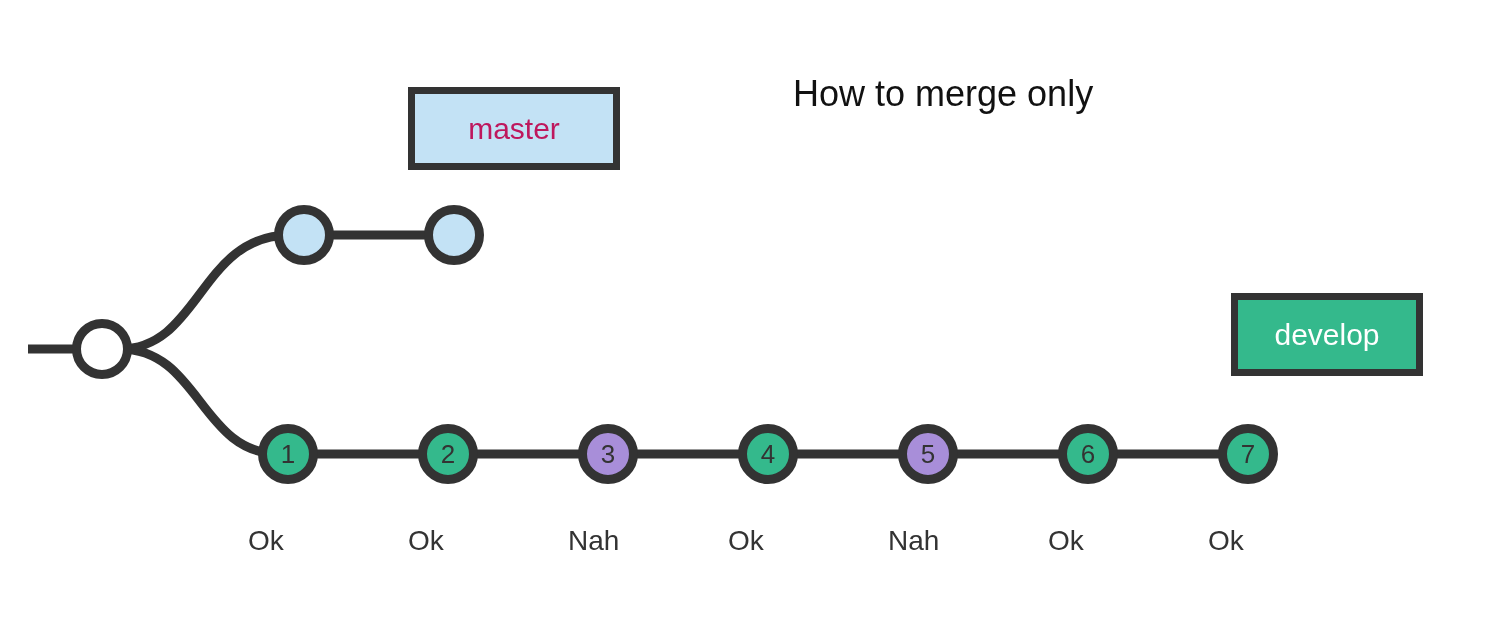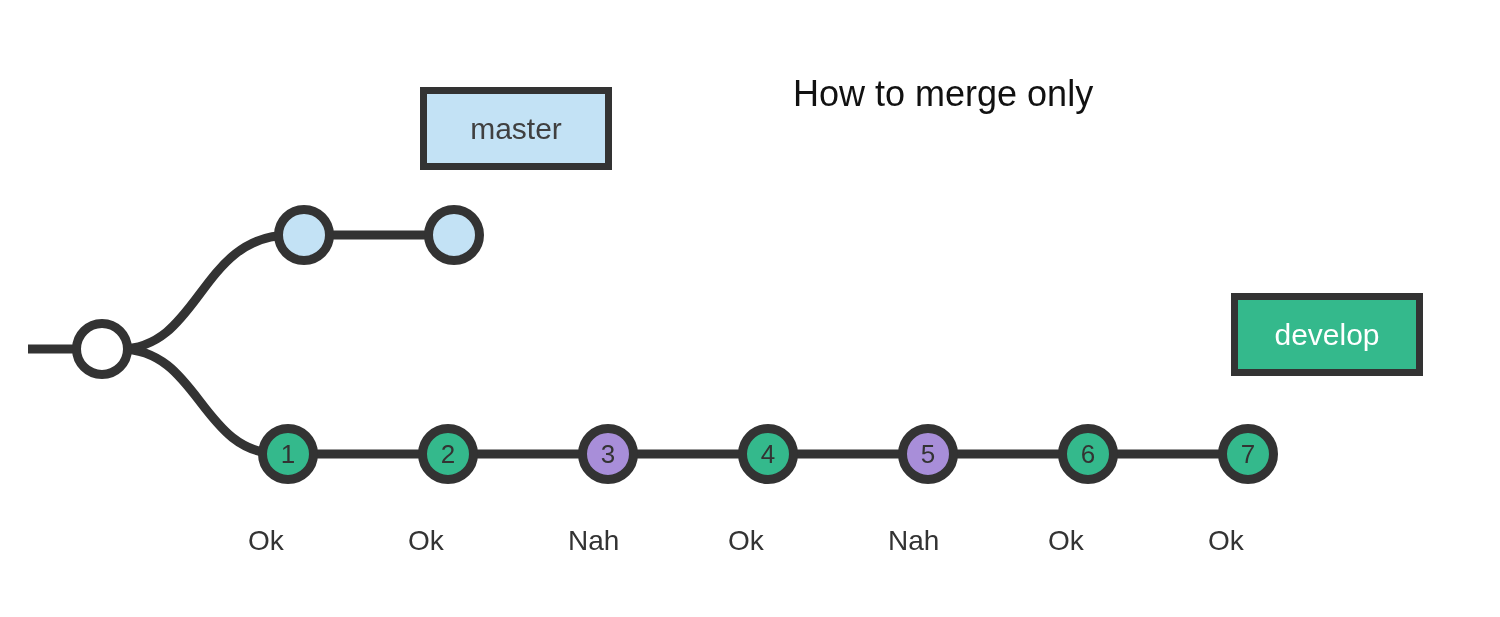--- a/index.html
+++ b/index.html
@@ -21,26 +21,25 @@
       border: 7px solid;
       display: flex;
       align-items: center;
       justify-content: center;
       font-size: 30px;
       font-weight: 400;
     }
     .master-label {
       left: 408px;
       top: 87px;
-      width: 192px;
+      width: 212px;
       height: 83px;
       background: #c3e2f5;
       border-color: #333333;
-      color: #404040;
-      margin-left: 12px;
+      color: #be185d;
     }
     .develop-label {
       left: 1195px;
       top: 293px;
       width: 192px;
       height: 83px;
       background: #34b98c;
       border-color: #333333;
       color: #fff;
       margin-left: 36px;

